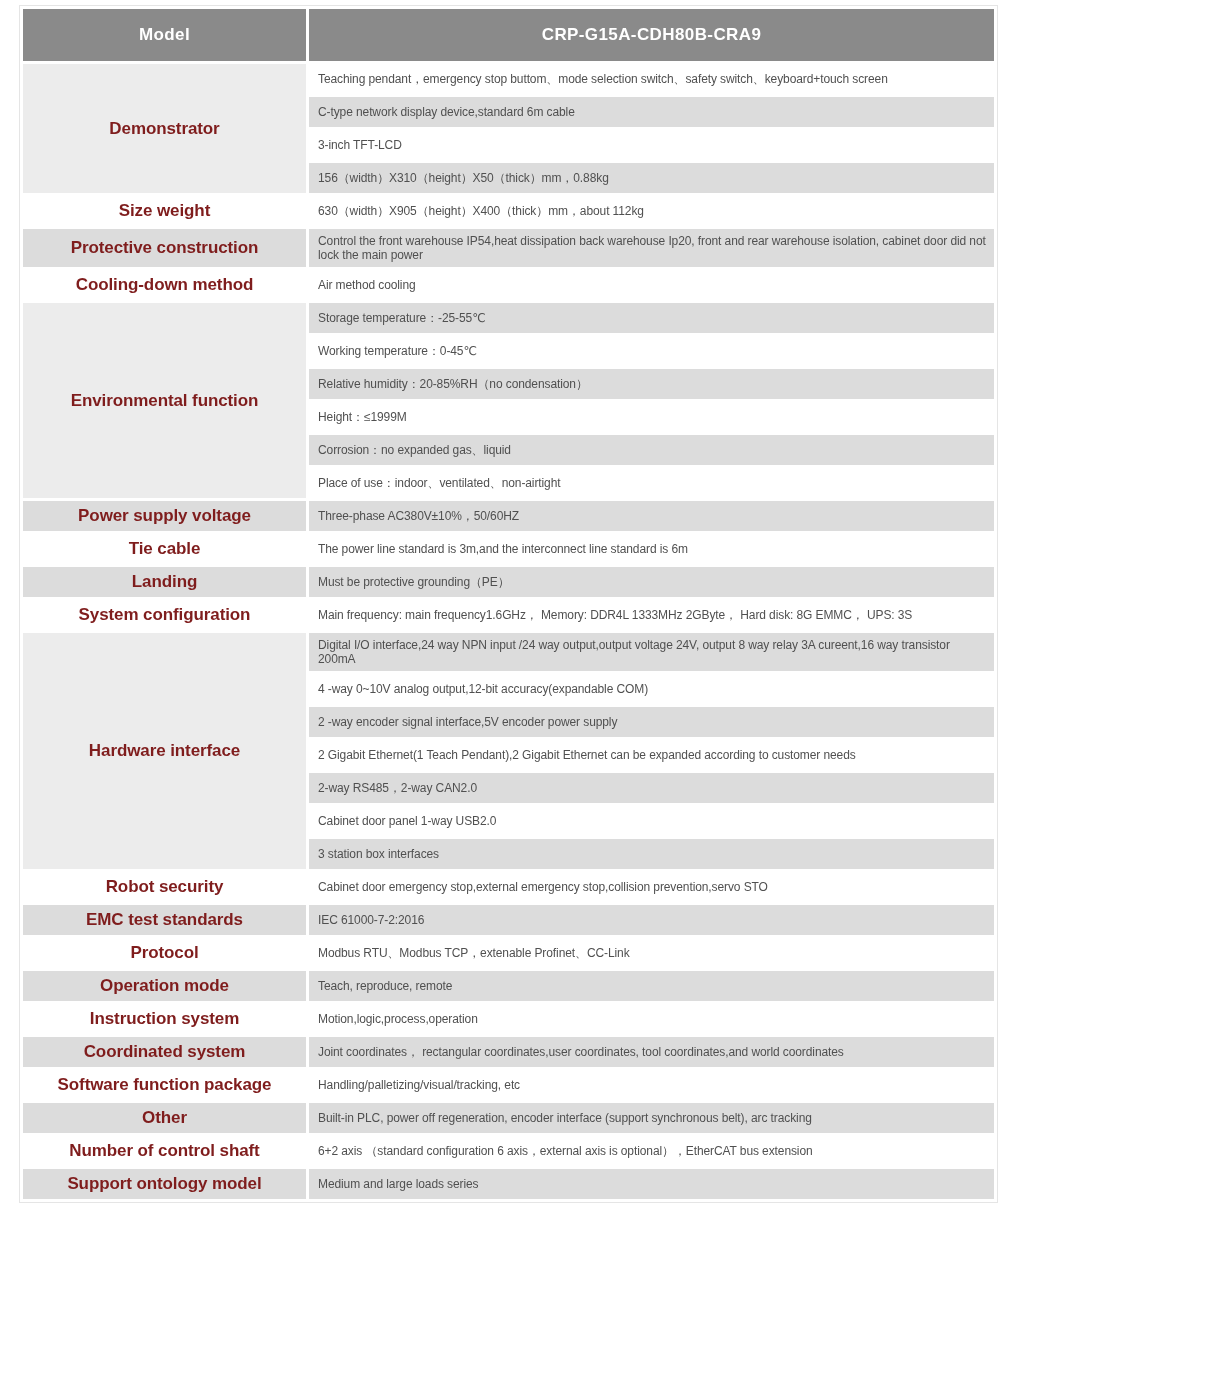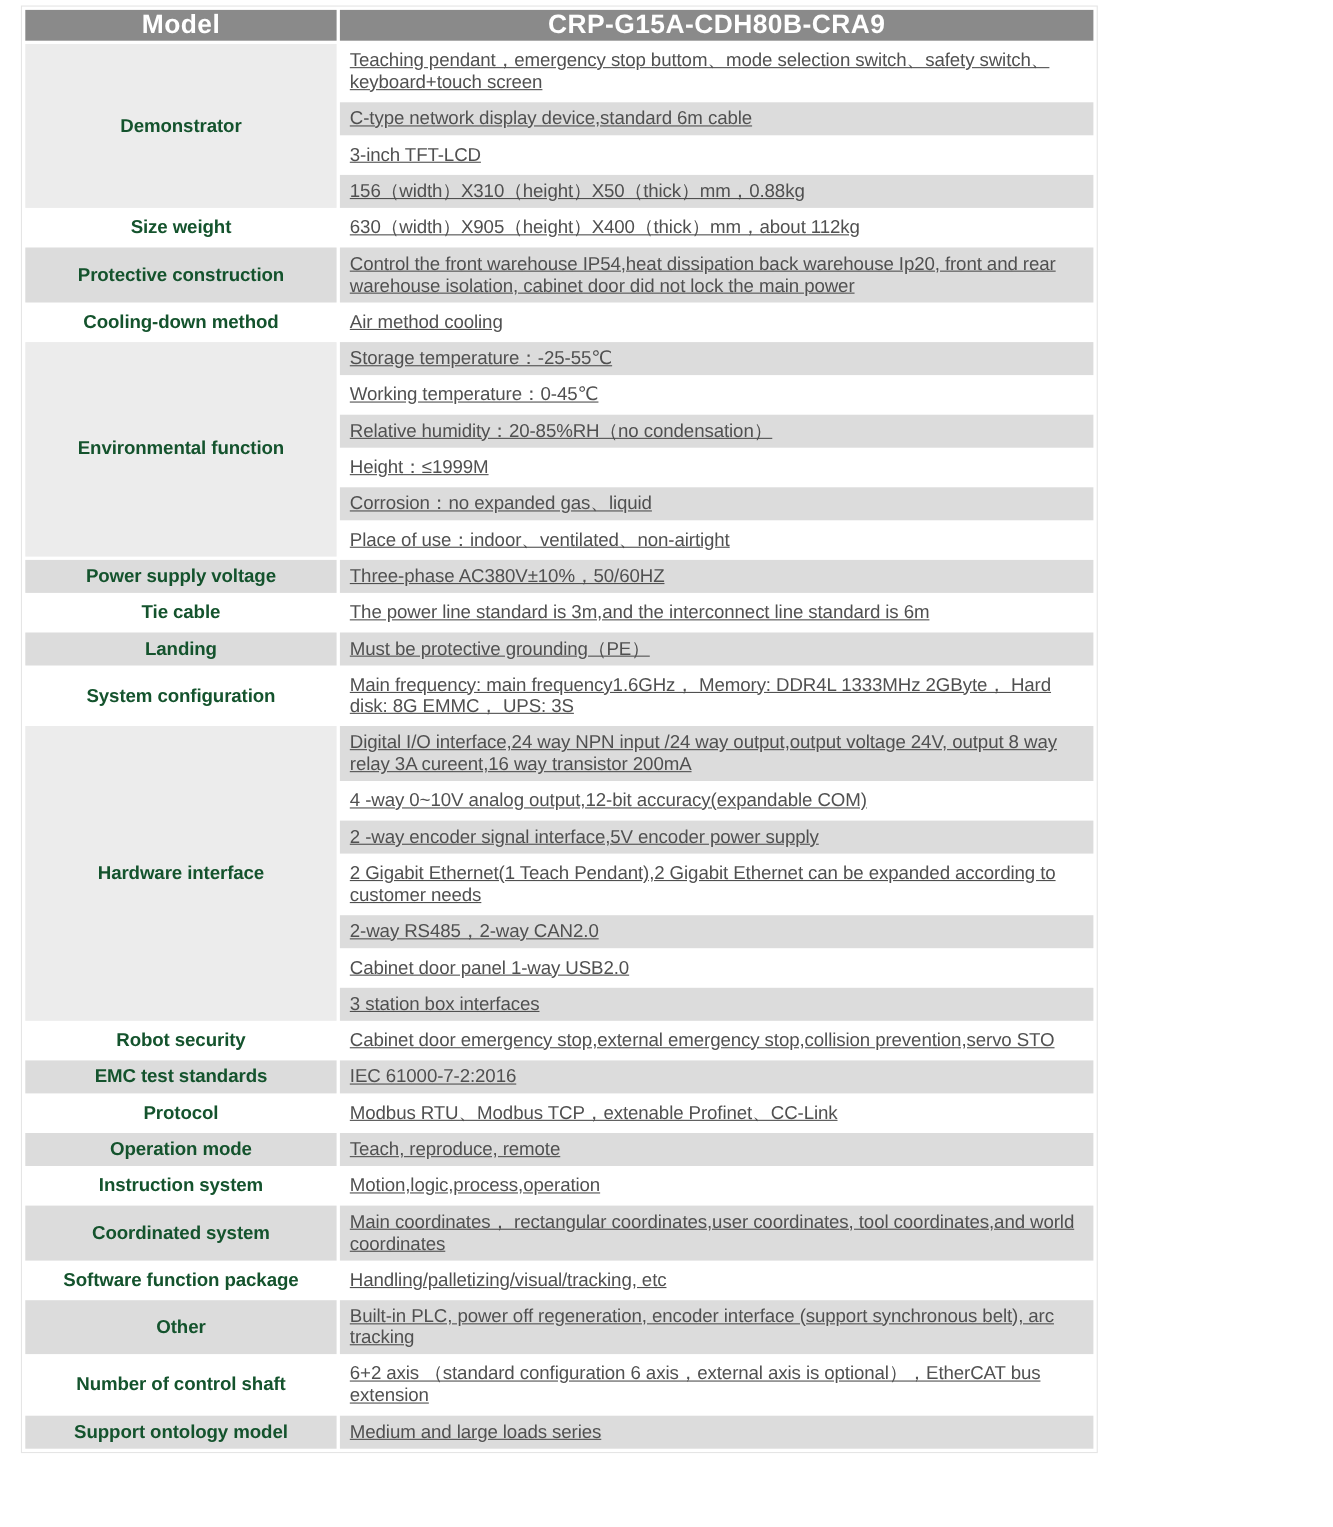--- a/index.html
+++ b/index.html
@@ -14,47 +14,46 @@
     border-collapse:separate;
     border-spacing:3px;
     border:1px solid #e5e5e5;
     background:#ffffff;
     table-layout:fixed;
   }
   col.c-label{width:283px;}
   thead th{
     background:#8a8a8a;
     color:#ffffff;
-    font-size:24px;
+    font-size:17px;
     font-weight:bold;
     height:28px;
     text-align:center;
     letter-spacing:.4px;
-    padding:0 4px;
+    padding:12px 4px;
   }
   tbody td{background:#ffffff;vertical-align:middle;}
   tbody tr:nth-child(even) td{background:#dcdcdc;}
   tbody td.multi{background:#ececec !important;}
   td.lbl{
     text-align:center;
     font-weight:bold;
-    color:#14532d;
+    color:#7f1d1d;
     font-size:17px;
     line-height:1.15;
     padding:3px 8px;
     letter-spacing:-0.1px;
   }
   td.val{
     color:#505050;
-    font-size:17px;
+    font-size:12px;
     line-height:1.17;
     height:20px;
     padding:5px 6px 5px 9px;
     letter-spacing:-0.1px;
-    text-decoration:underline;
   }
   .footnote{
     margin:11px 0 0 -14px;
     font-size:17px;
     color:#1b1b1b;
     letter-spacing:-0.1px;
   }
 </style>
 </head>
 <body>
@@ -185,21 +184,21 @@
         <td class="val">Teach, reproduce, remote</td>
       </tr>
 
       <tr>
         <td class="lbl">Instruction system</td>
         <td class="val">Motion,logic,process,operation</td>
       </tr>
 
       <tr>
         <td class="lbl">Coordinated system</td>
-        <td class="val">Main coordinates， rectangular coordinates,user coordinates, tool coordinates,and world coordinates</td>
+        <td class="val">Joint coordinates， rectangular coordinates,user coordinates, tool coordinates,and world coordinates</td>
       </tr>
 
       <tr>
         <td class="lbl">Software function package</td>
         <td class="val">Handling/palletizing/visual/tracking, etc</td>
       </tr>
 
       <tr>
         <td class="lbl">Other</td>
         <td class="val">Built-in PLC, power off regeneration, encoder interface (support synchronous belt), arc tracking</td>

